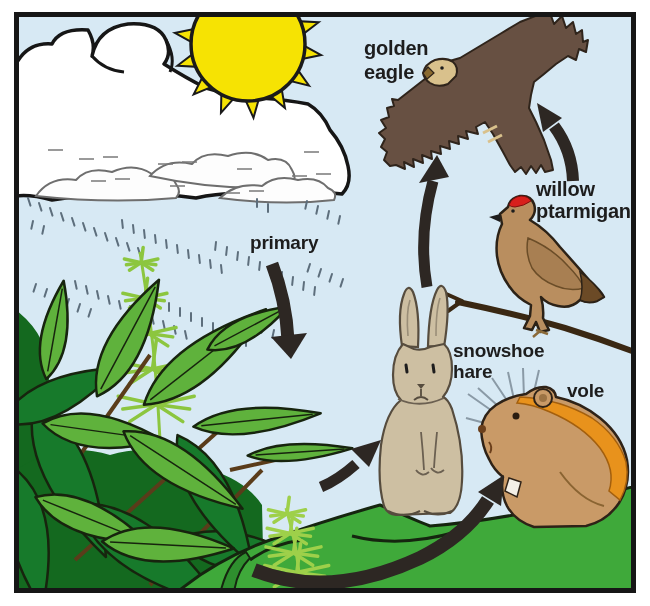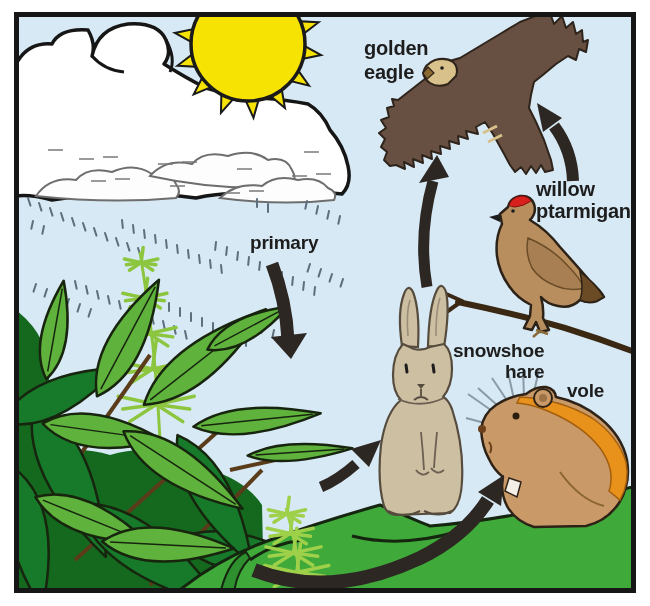--- a/index.html
+++ b/index.html
@@ -5,21 +5,21 @@
   html,body{margin:0;padding:0;background:#ffffff;}
   .stage{position:relative;width:650px;height:606px;background:#ffffff;overflow:hidden;
          font-family:"Liberation Sans", sans-serif;}
   .stage svg{position:absolute;left:0;top:0;}
   .label{position:absolute;font-weight:700;color:#1d1d1d;white-space:pre-line;
          letter-spacing:-0.2px;line-height:21px;font-size:19px;}
   .lbl-weather{left:250px;top:232px;}
   .lbl-ndvi{left:247px;top:354px;font-size:18px;line-height:20px;}
   .lbl-eagle{left:364px;top:36px;font-size:20px;line-height:24px;}
   .lbl-ptarmigan{left:536px;top:178px;font-size:20px;line-height:22px;}
-  .lbl-hare{left:453px;top:340px;text-align:right;}
+  .lbl-hare{left:453px;top:340px;}
   .lbl-vole{left:567px;top:380px;}
 </style>
 </head>
 <body>
 
 <div class="stage">
 
 <svg width="650" height="606" viewBox="0 0 650 606">
   <defs>
     <clipPath id="inner">

